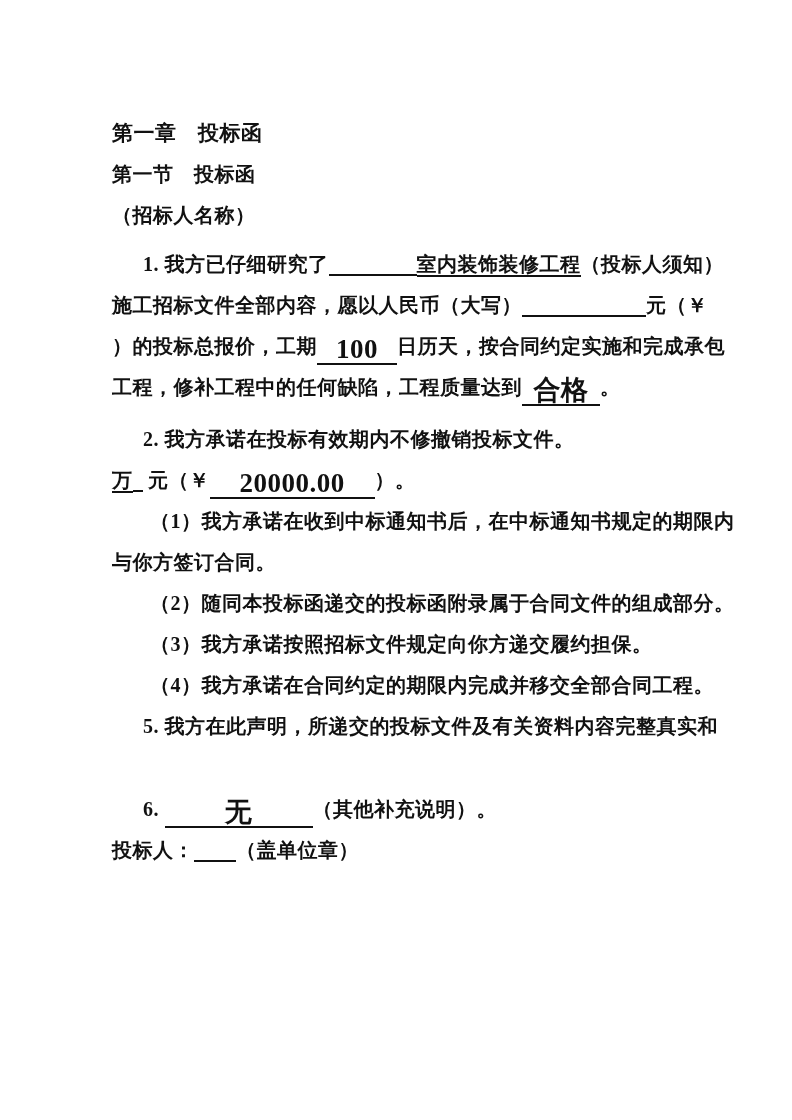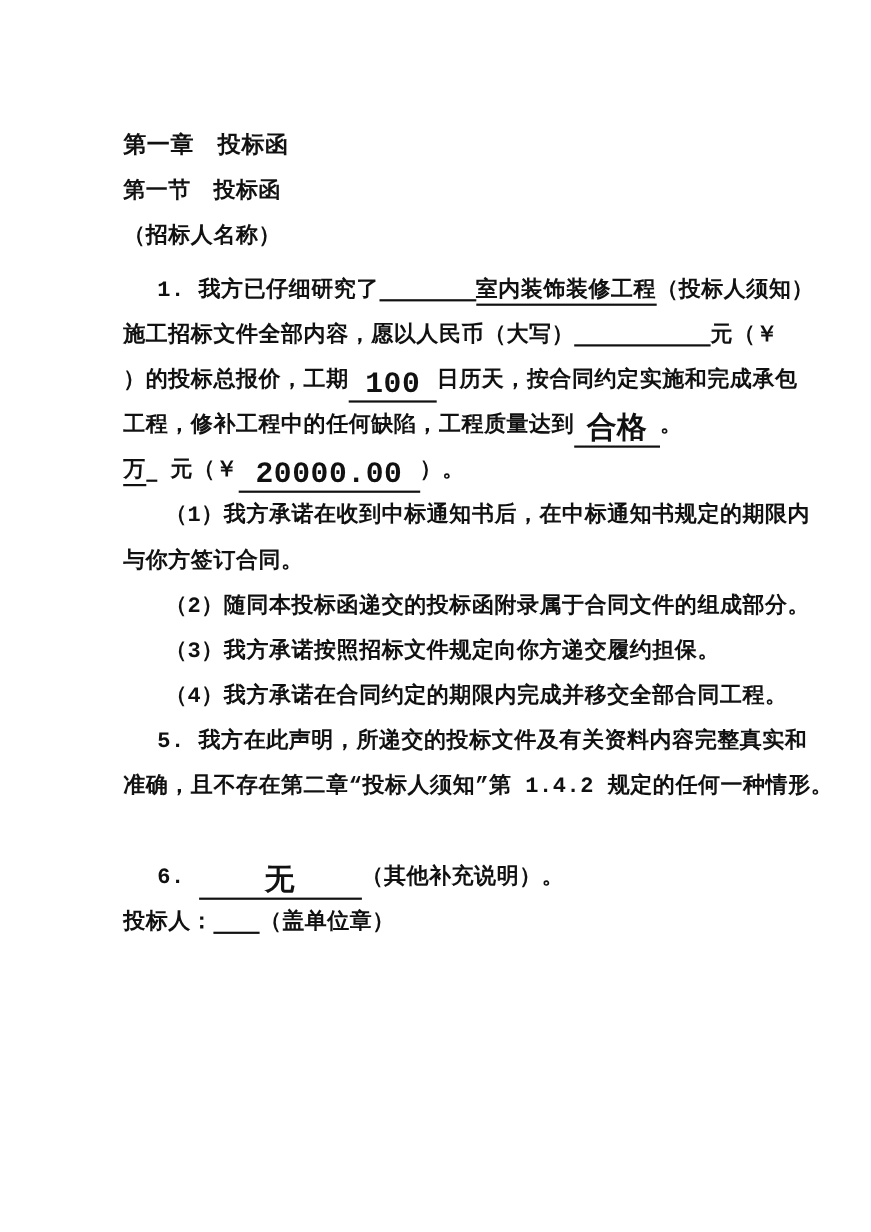--- a/index.html
+++ b/index.html
@@ -6,21 +6,21 @@
     margin: 0;
     padding: 0;
     background: #ffffff;
   }
   .page {
     position: relative;
     width: 792px;
     height: 1120px;
     background: #ffffff;
     overflow: hidden;
-    font-family: Liberation Mono, monospace;
+    font-family: Liberation Serif, serif;
     color: #111111;
   }
   .content {
     position: absolute;
     left: 112px;
     top: 113px;
     width: 600px;
   }
   .line {
     height: 41px;
@@ -64,24 +64,24 @@
 
 <div class="page">
   <div class="content">
       <div class="line chapter"><span class="seg">第一章　投标函</span></div>
       <div class="line section"><span class="seg">第一节　投标函</span></div>
       <div class="line body"><span class="seg">（招标人名称）</span></div>
       <div class="line body indent-1 para-gap"><span class="seg">1. 我方已仔细研究了</span><span class="blank" style="width: 88px;"></span><span class="seg u">室内装饰装修工程</span><span class="seg">（投标人须知）</span></div>
       <div class="line body"><span class="seg">施工招标文件全部内容，愿以人民币（大写）</span><span class="blank" style="width: 124px;"></span><span class="seg">元（￥</span></div>
       <div class="line body"><span class="seg">）的投标总报价，工期</span><span class="blank" style="width: 80px;">100</span><span class="seg">日历天，按合同约定实施和完成承包</span></div>
       <div class="line body"><span class="seg">工程，修补工程中的任何缺陷，工程质量达到</span><span class="blank" style="width: 78px;">合格</span><span class="seg">。</span></div>
+      <div class="line body indent-1 para-gap-lg"><span class="seg">2. 我方承诺在投标有效期内不修撤销投标文件。</span></div>
       <div class="line body"><span class="seg u">万</span><span class="blank" style="width: 10px;"></span><span class="seg"> 元（￥</span><span class="blank" style="width: 165px;">20000.00</span><span class="seg">）。</span></div>
       <div class="line body indent-2"><span class="seg">（1）我方承诺在收到中标通知书后，在中标通知书规定的期限内</span></div>
       <div class="line body"><span class="seg">与你方签订合同。</span></div>
       <div class="line body indent-2"><span class="seg">（2）随同本投标函递交的投标函附录属于合同文件的组成部分。</span></div>
       <div class="line body indent-2"><span class="seg">（3）我方承诺按照招标文件规定向你方递交履约担保。</span></div>
       <div class="line body indent-2"><span class="seg">（4）我方承诺在合同约定的期限内完成并移交全部合同工程。</span></div>
       <div class="line body indent-1"><span class="seg">5. 我方在此声明，所递交的投标文件及有关资料内容完整真实和</span></div>
-      <div class="line body"><span class="seg">准确，且不存在第二章“投标人须知”第 1.4.2 规定的任何一种情形。</span></div>
       <div class="line body indent-1 block-gap"><span class="seg">6. </span><span class="blank" style="width: 148px;">无</span><span class="seg">（其他补充说明）。</span></div>
       <div class="line body"><span class="seg">投标人：</span><span class="blank" style="width: 42px;"></span><span class="seg">（盖单位章）</span></div>
     </div>
 </div>
 
 </body></html>

